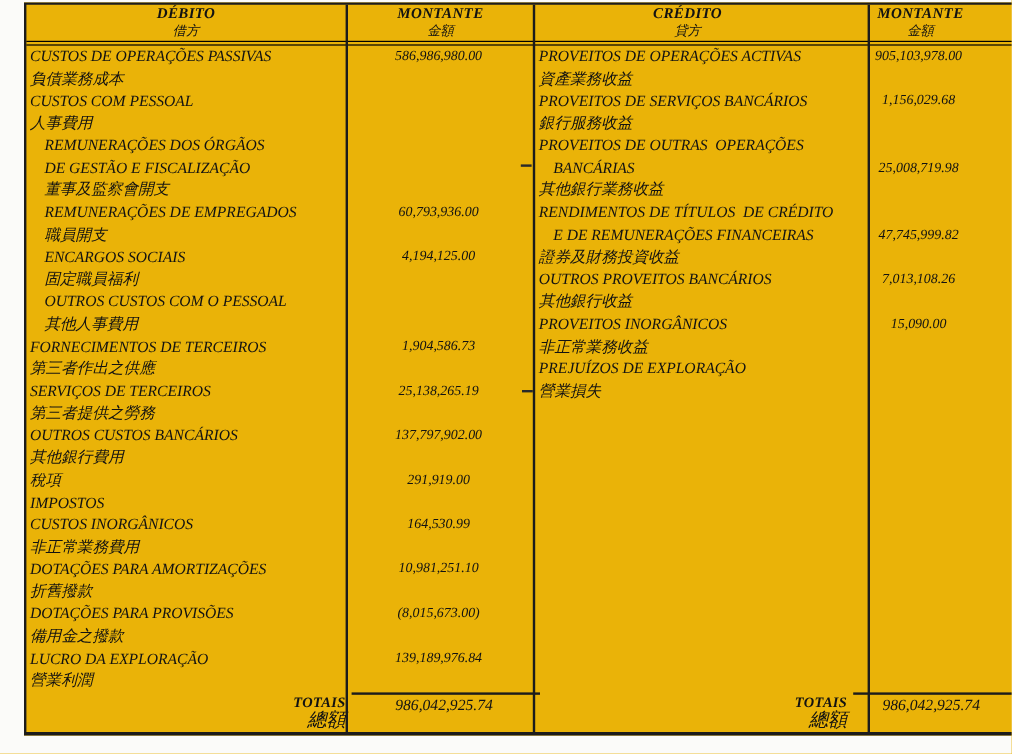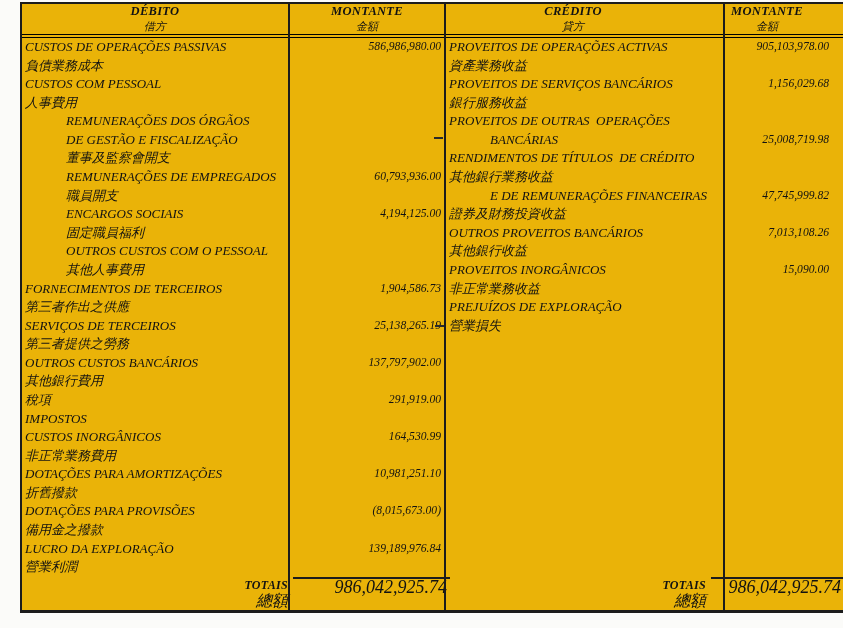--- a/index.html
+++ b/index.html
@@ -35,29 +35,29 @@
 
   .header{border-bottom:4px double #000;height:30px;}
   .hcell{text-align:center;}
   .hpt{font-weight:bold;font-size:12.5px;line-height:15px;letter-spacing:.3px;}
   .hzh{font-size:11px;line-height:15px;}
 
   .body{height:539px;overflow:hidden;}
   .colstack{display:flex;flex-direction:column;}
   .row{height:18.59px;line-height:18.59px;overflow:visible;white-space:pre;}
   .lbl{font-size:13px;padding-left:3px;}
-  .lbl.indent{padding-left:15px;margin-left:29px;}
-  .amt{font-size:11.6px;text-align:right;padding-right:3px;}
+  .lbl.indent{padding-left:15px;}
+  .amt{font-size:11.6px;text-align:center;padding-right:3px;}
 
   .totals{height:33px;}
   .tlabel{text-align:right;padding-right:3px;}
   .tl1{font-weight:bold;font-size:12px;line-height:16px;letter-spacing:.3px;}
   .tl2{font-size:16px;line-height:16px;}
-  .tamount{border-top:2px solid #1c1c1c;text-align:right;padding-right:3px;
-           font-size:18px;line-height:17px;}
+  .tamount{border-top:2px solid #1c1c1c;text-align:center;padding-right:3px;
+           font-size:13px;line-height:17px;}
 
   
   .tick{position:absolute;height:2px;width:9px;background:#2a2a2a;}
   .tick.t1{left:412px;top:133px;}
   .tick.t2{left:413px;top:321px;}
 </style>
 </head>
 <body>
 
 <div class="table">
@@ -144,22 +144,22 @@
         <div class="row amt">139,189,976.84</div>
         <div class="row amt"></div>
       </div>
     <div class="colstack c3">
         <div class="row lbl">PROVEITOS DE OPERAÇÕES ACTIVAS</div>
         <div class="row lbl">資產業務收益</div>
         <div class="row lbl">PROVEITOS DE SERVIÇOS BANCÁRIOS</div>
         <div class="row lbl">銀行服務收益</div>
         <div class="row lbl">PROVEITOS DE OUTRAS  OPERAÇÕES</div>
         <div class="row lbl indent">BANCÁRIAS</div>
+        <div class="row lbl">其他銀行業務收益</div>
         <div class="row lbl">RENDIMENTOS DE TÍTULOS  DE CRÉDITO</div>
-        <div class="row lbl">其他銀行業務收益</div>
         <div class="row lbl indent">E DE REMUNERAÇÕES FINANCEIRAS</div>
         <div class="row lbl">證券及財務投資收益</div>
         <div class="row lbl">OUTROS PROVEITOS BANCÁRIOS</div>
         <div class="row lbl">其他銀行收益</div>
         <div class="row lbl">PROVEITOS INORGÂNICOS</div>
         <div class="row lbl">非正常業務收益</div>
         <div class="row lbl">PREJUÍZOS DE EXPLORAÇÃO</div>
         <div class="row lbl">營業損失</div>
       </div>
     <div class="colstack c4">

